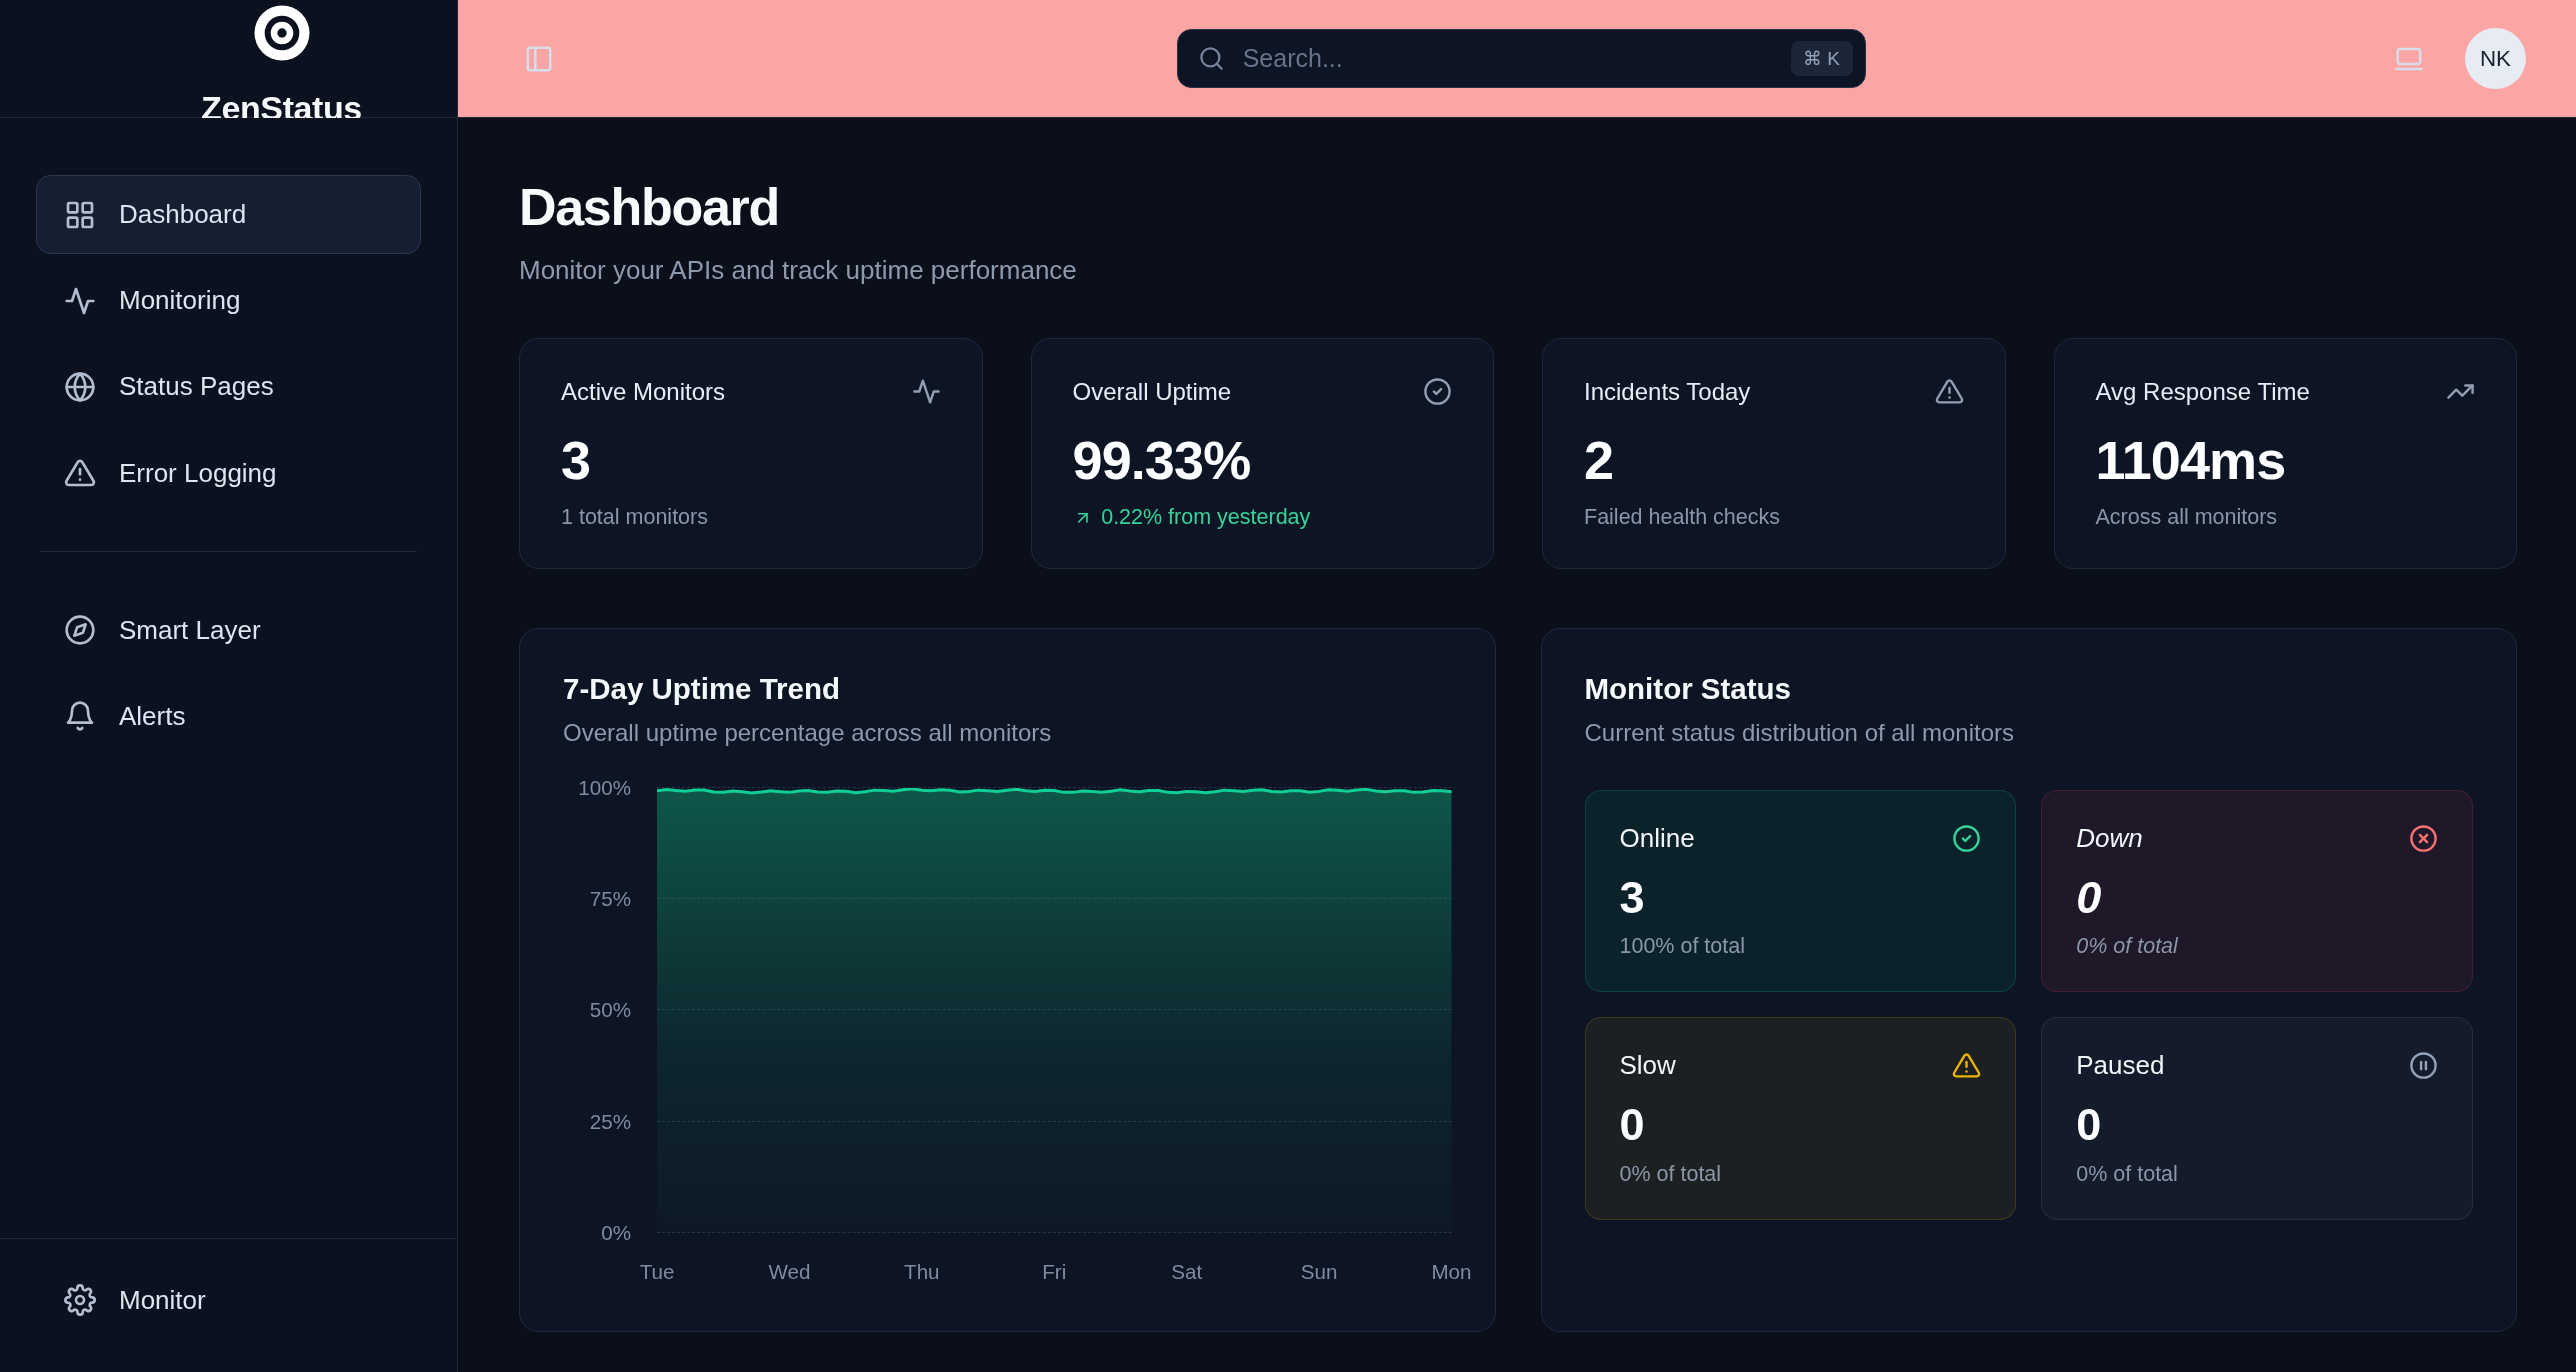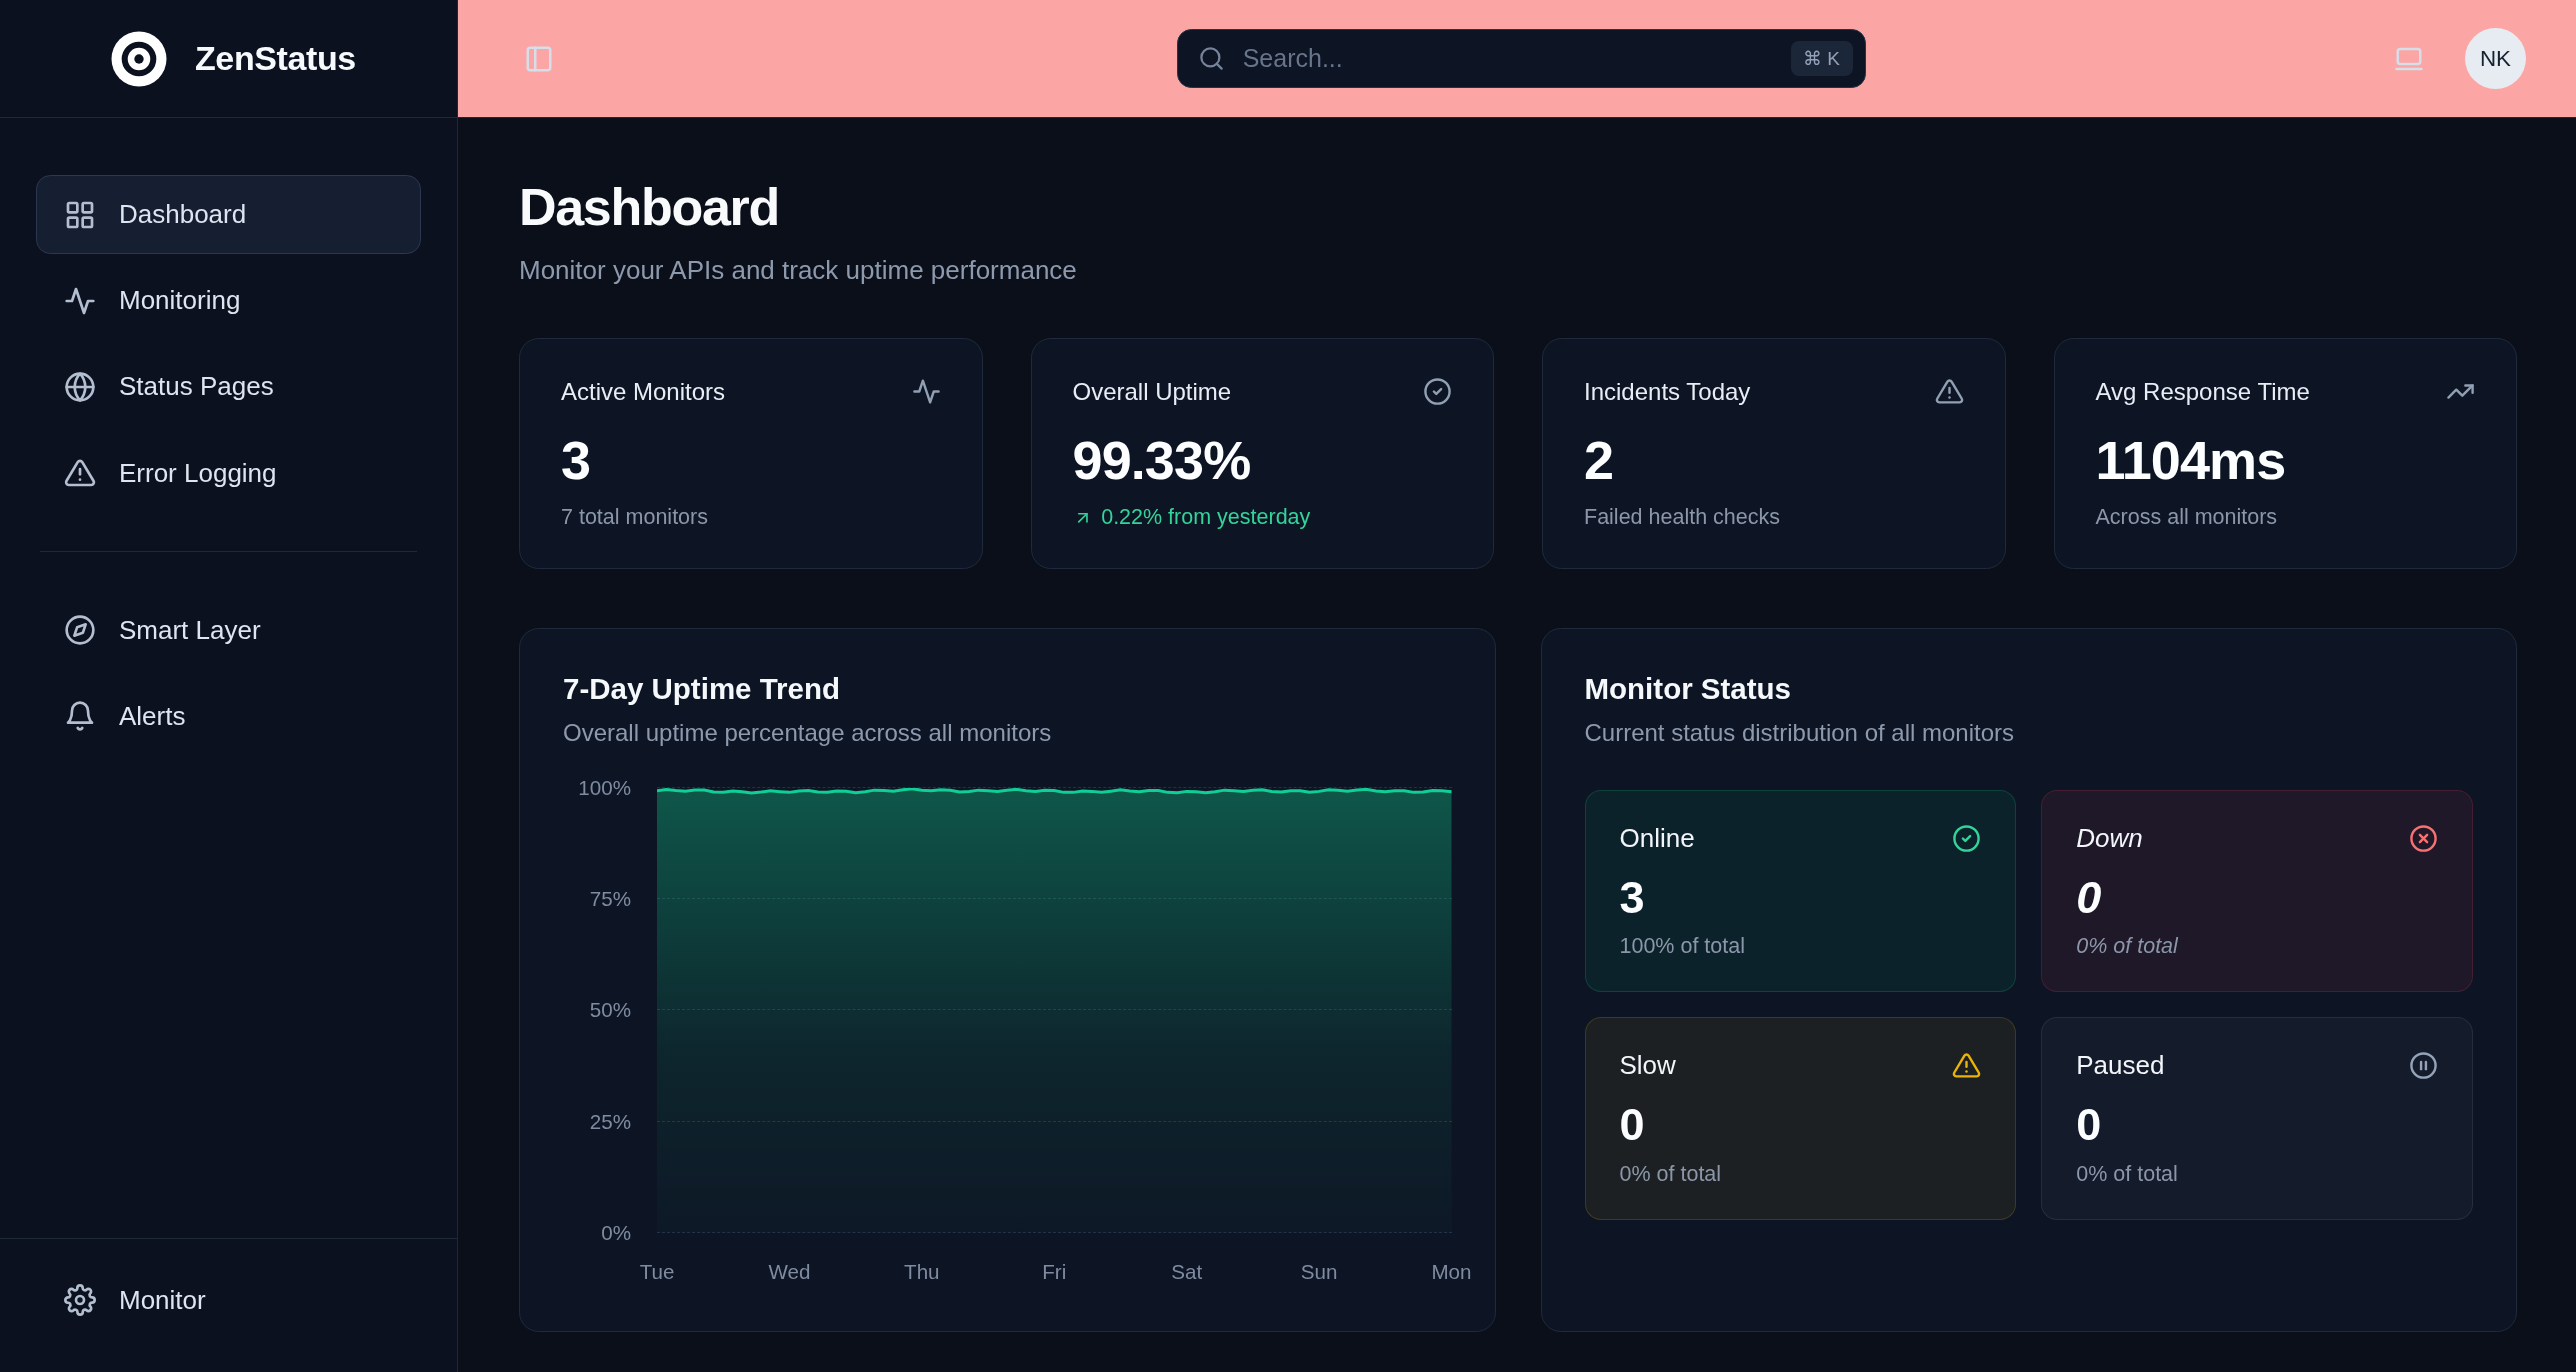--- a/index.html
+++ b/index.html
@@ -17,20 +17,21 @@
   }
   
   .brand {
     grid-column: 1; grid-row: 1;
     background: #0b111e;
     border-right: 1.8px solid #1e2837;
     border-bottom: 1.8px solid #1e2837;
     display: flex; align-items: center;
     padding-left: 106px; gap: 23px;
     cursor: pointer;
+    flex-direction: column;
   }
   .brand-logo { width: 66px; height: 66px; display: block; }
   .brand-name { font-size: 34px; font-weight: 700; color: #f7fafc; letter-spacing: -0.4px; }
   .topbar {
     grid-column: 2; grid-row: 1;
     background: #fca5a5;
     border-bottom: 1.8px solid #1e2837;
     display: grid; grid-template-columns: 1fr auto 1fr;
     align-items: center;
     padding: 0 50px 0 59px;
@@ -290,21 +291,21 @@
       <div class="card stat-card">
         <div class="stat-head">
           <span>Active Monitors</span>
           <span class="icon">
             <svg viewBox="0 0 24 24" fill="none" stroke="currentColor" stroke-width="2" stroke-linecap="round" stroke-linejoin="round">
               <path d="M22 12h-4l-3 9L9 3l-3 9H2"></path>
             </svg>
           </span>
         </div>
         <div class="stat-value">3</div>
-        <div class="stat-sub">7 total monitors</div>
+        <div class="stat-sub">1 total monitors</div>
       </div>
 
       <div class="card stat-card">
         <div class="stat-head">
           <span>Overall Uptime</span>
           <span class="icon">
             <svg viewBox="0 0 24 24" fill="none" stroke="currentColor" stroke-width="2" stroke-linecap="round" stroke-linejoin="round">
               <circle cx="12" cy="12" r="10"></circle>
                 <path d="m9 12 2 2 4-4"></path>
             </svg>

